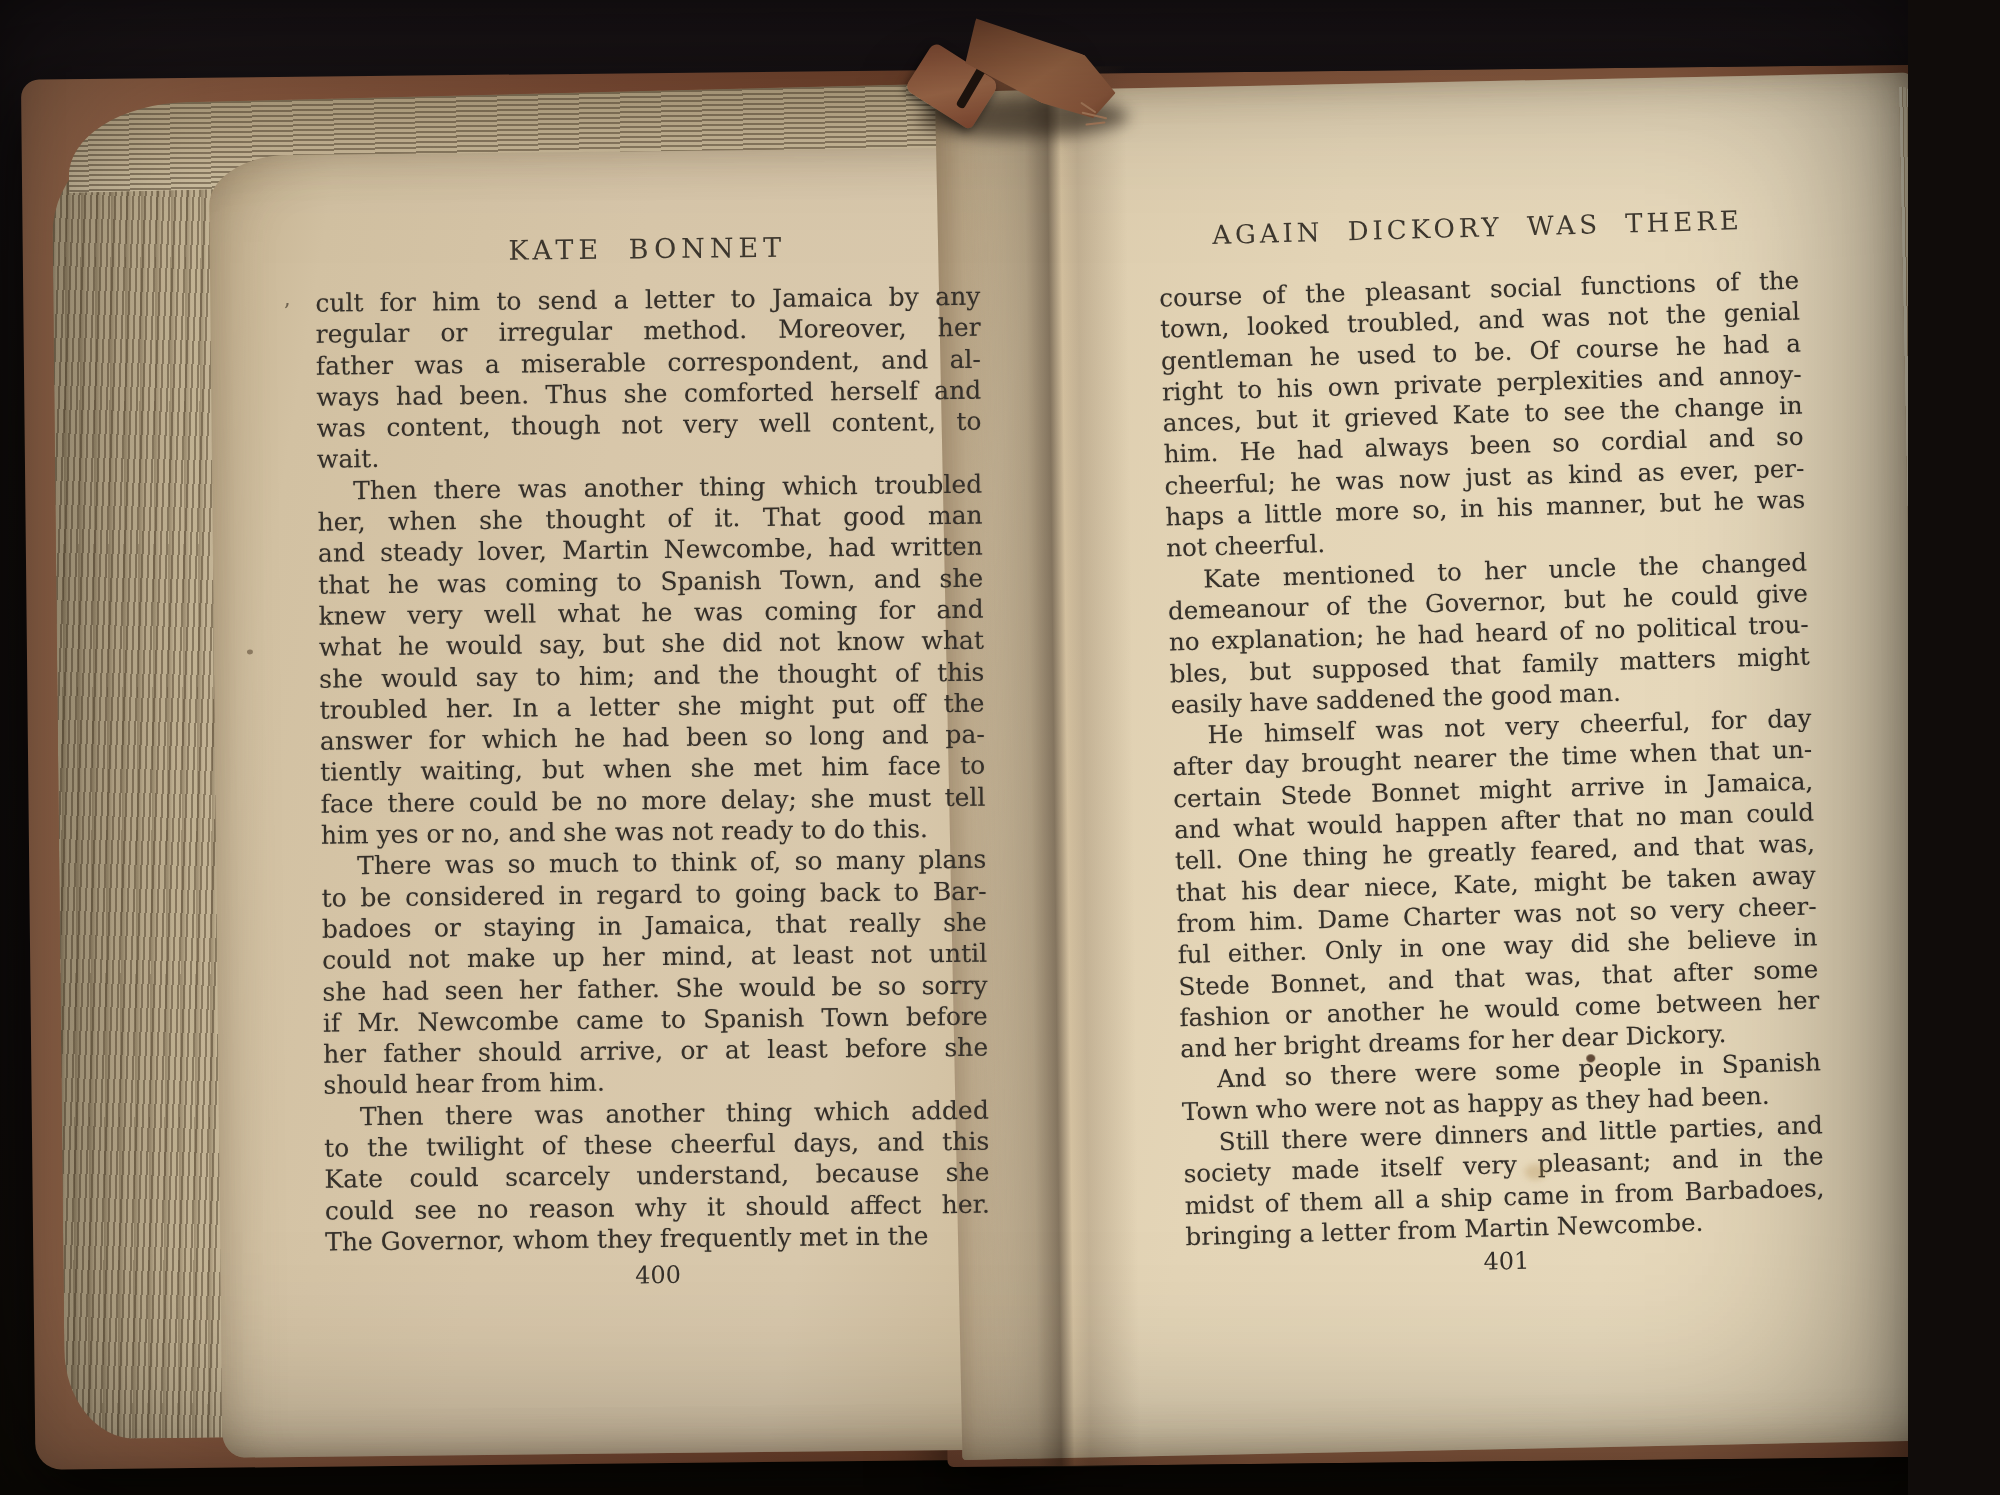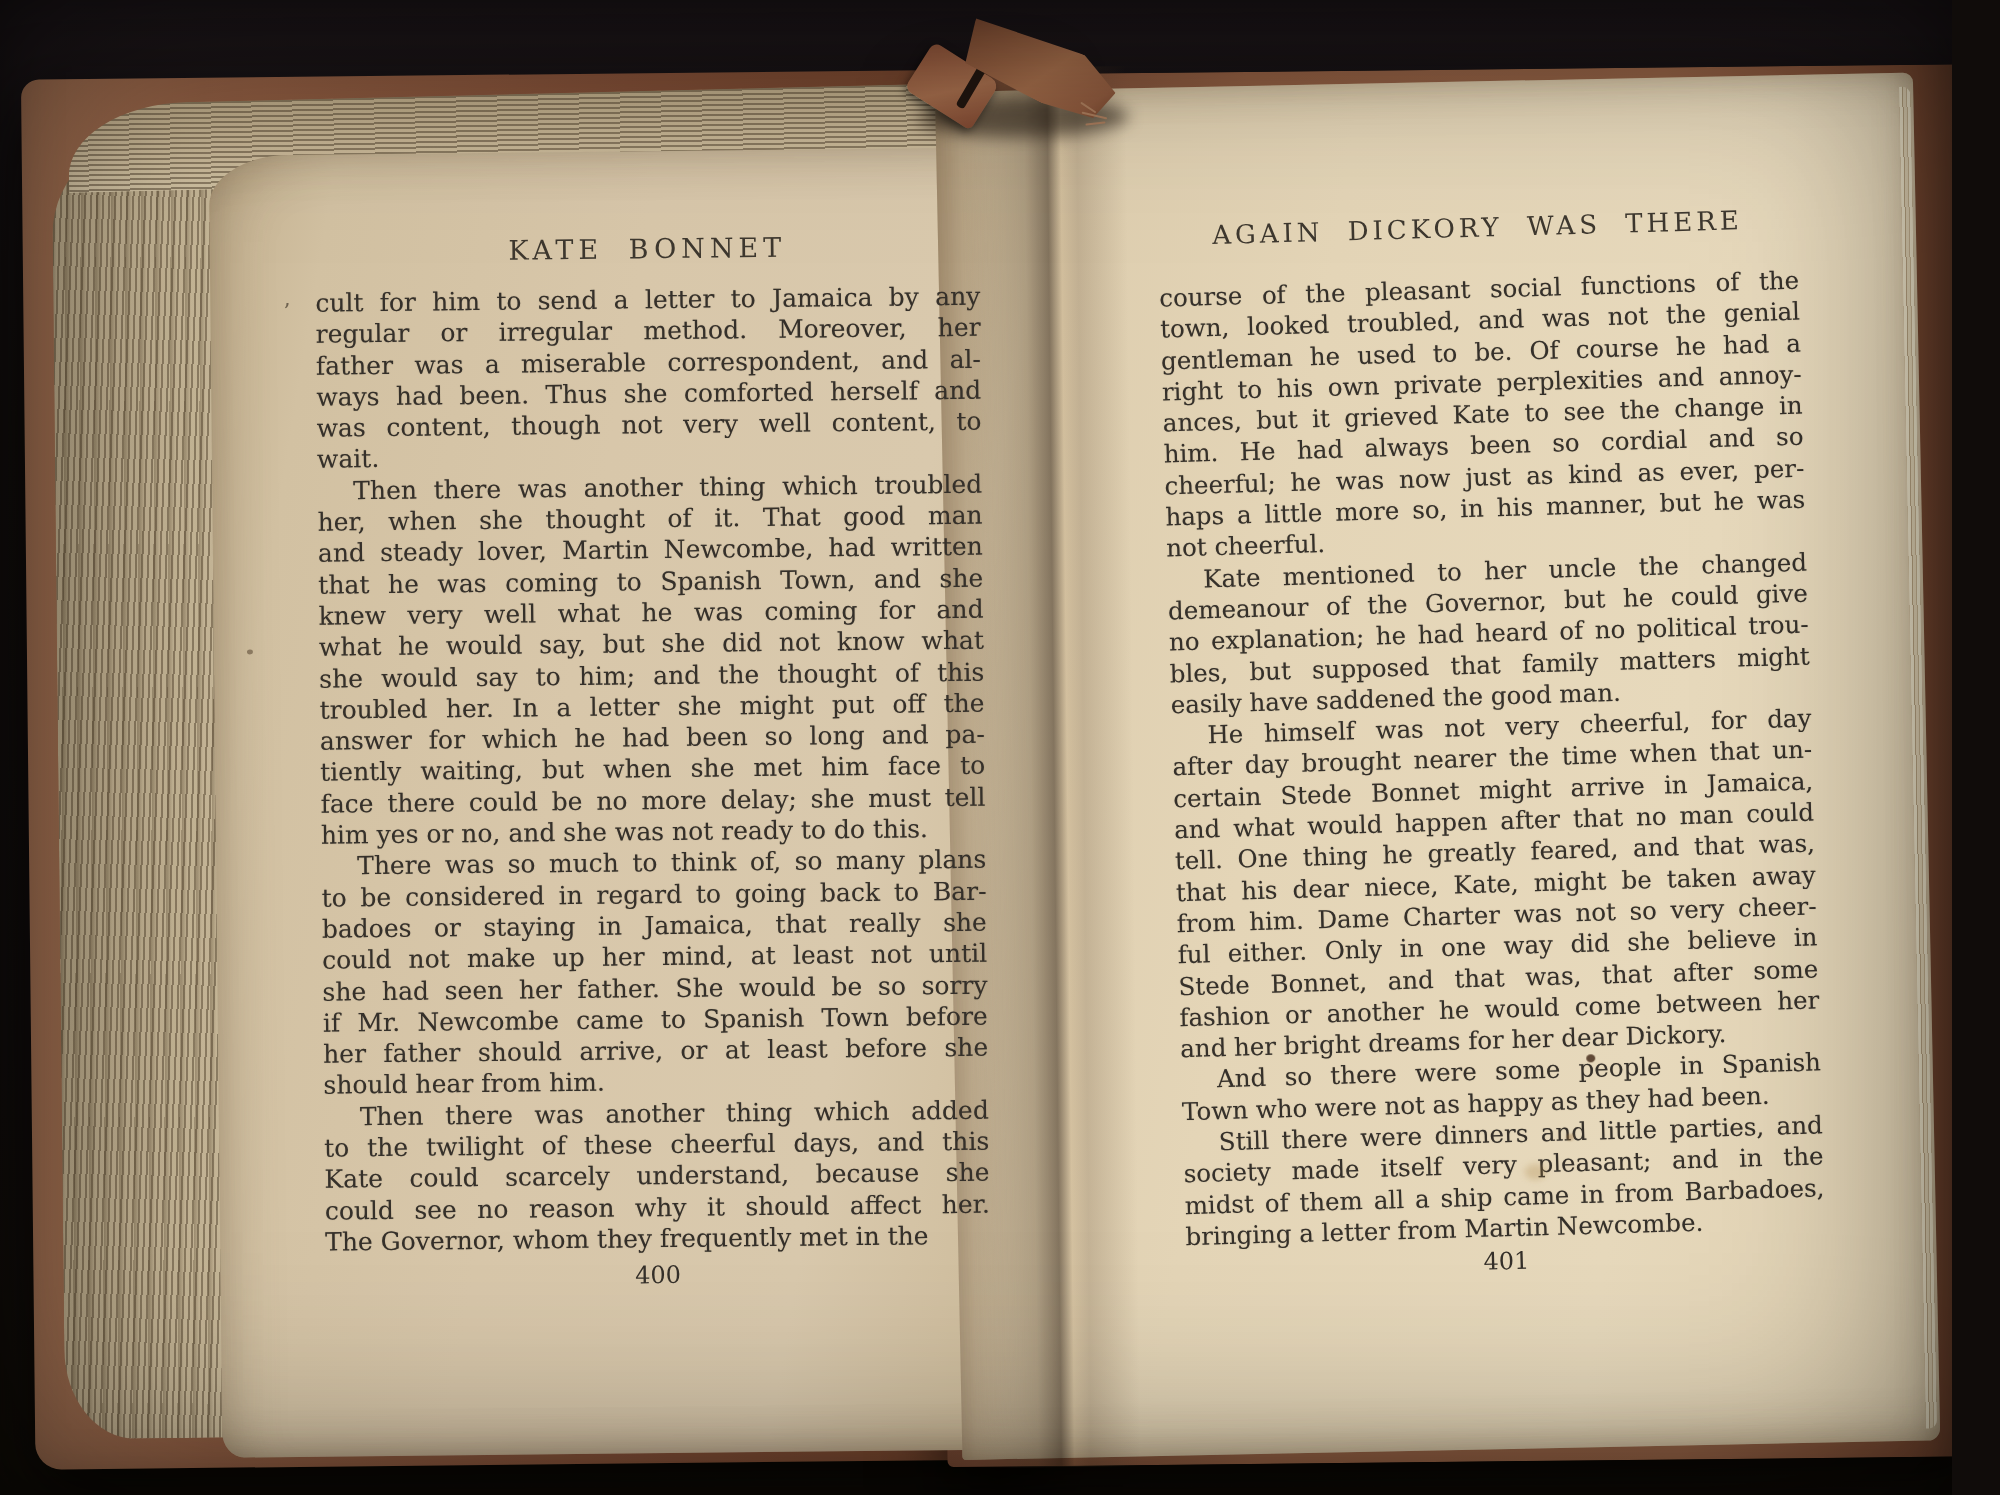--- a/index.html
+++ b/index.html
@@ -1,20 +1,19 @@
 <!DOCTYPE html>
 <html><head>
 <meta charset="utf-8">
 <style>
   html,body{margin:0;padding:0;background:#100c0a;}
   .stage{
     position:relative;width:1908px;height:1495px;overflow:hidden;
     background:linear-gradient(180deg,#1c1619 0%,#181311 28%,#161110 70%,#151009 100%);
     font-family:"DejaVu Serif","Liberation Serif",serif;
-    padding-left:44px;
   }
   .book{
     position:absolute;left:20px;top:20px;width:1870px;height:1455px;
     transform:rotate(-0.6deg);transform-origin:50% 50%;
   }
   
   .cover-left{
     position:absolute;left:8px;top:50px;width:1010px;height:1390px;z-index:1;
     background:linear-gradient(90deg,#9a6b4e 0%,#8a5a40 18%,#7b4b34 60%,#6d4029 100%);
     border-radius:18px 4px 4px 26px;

